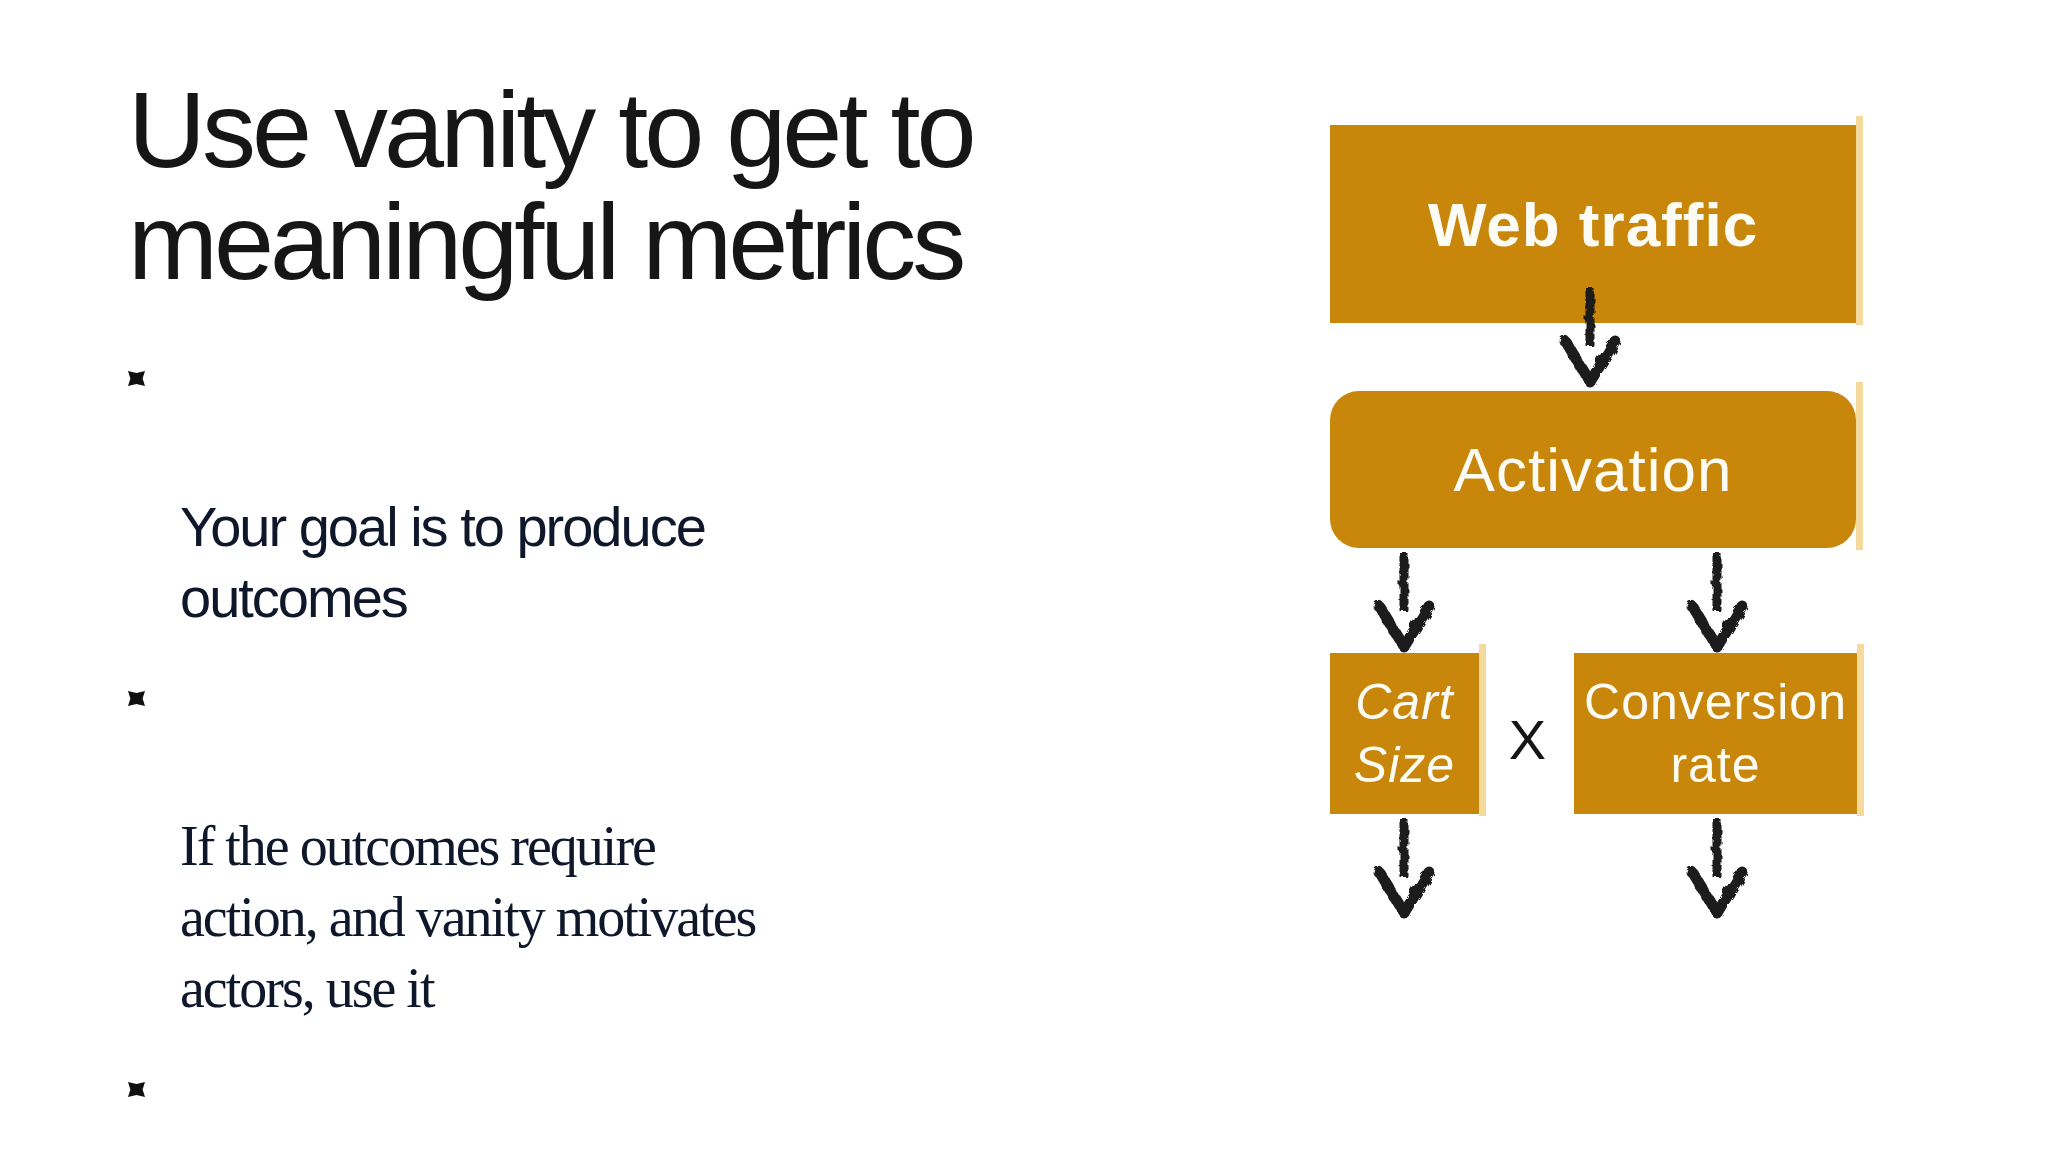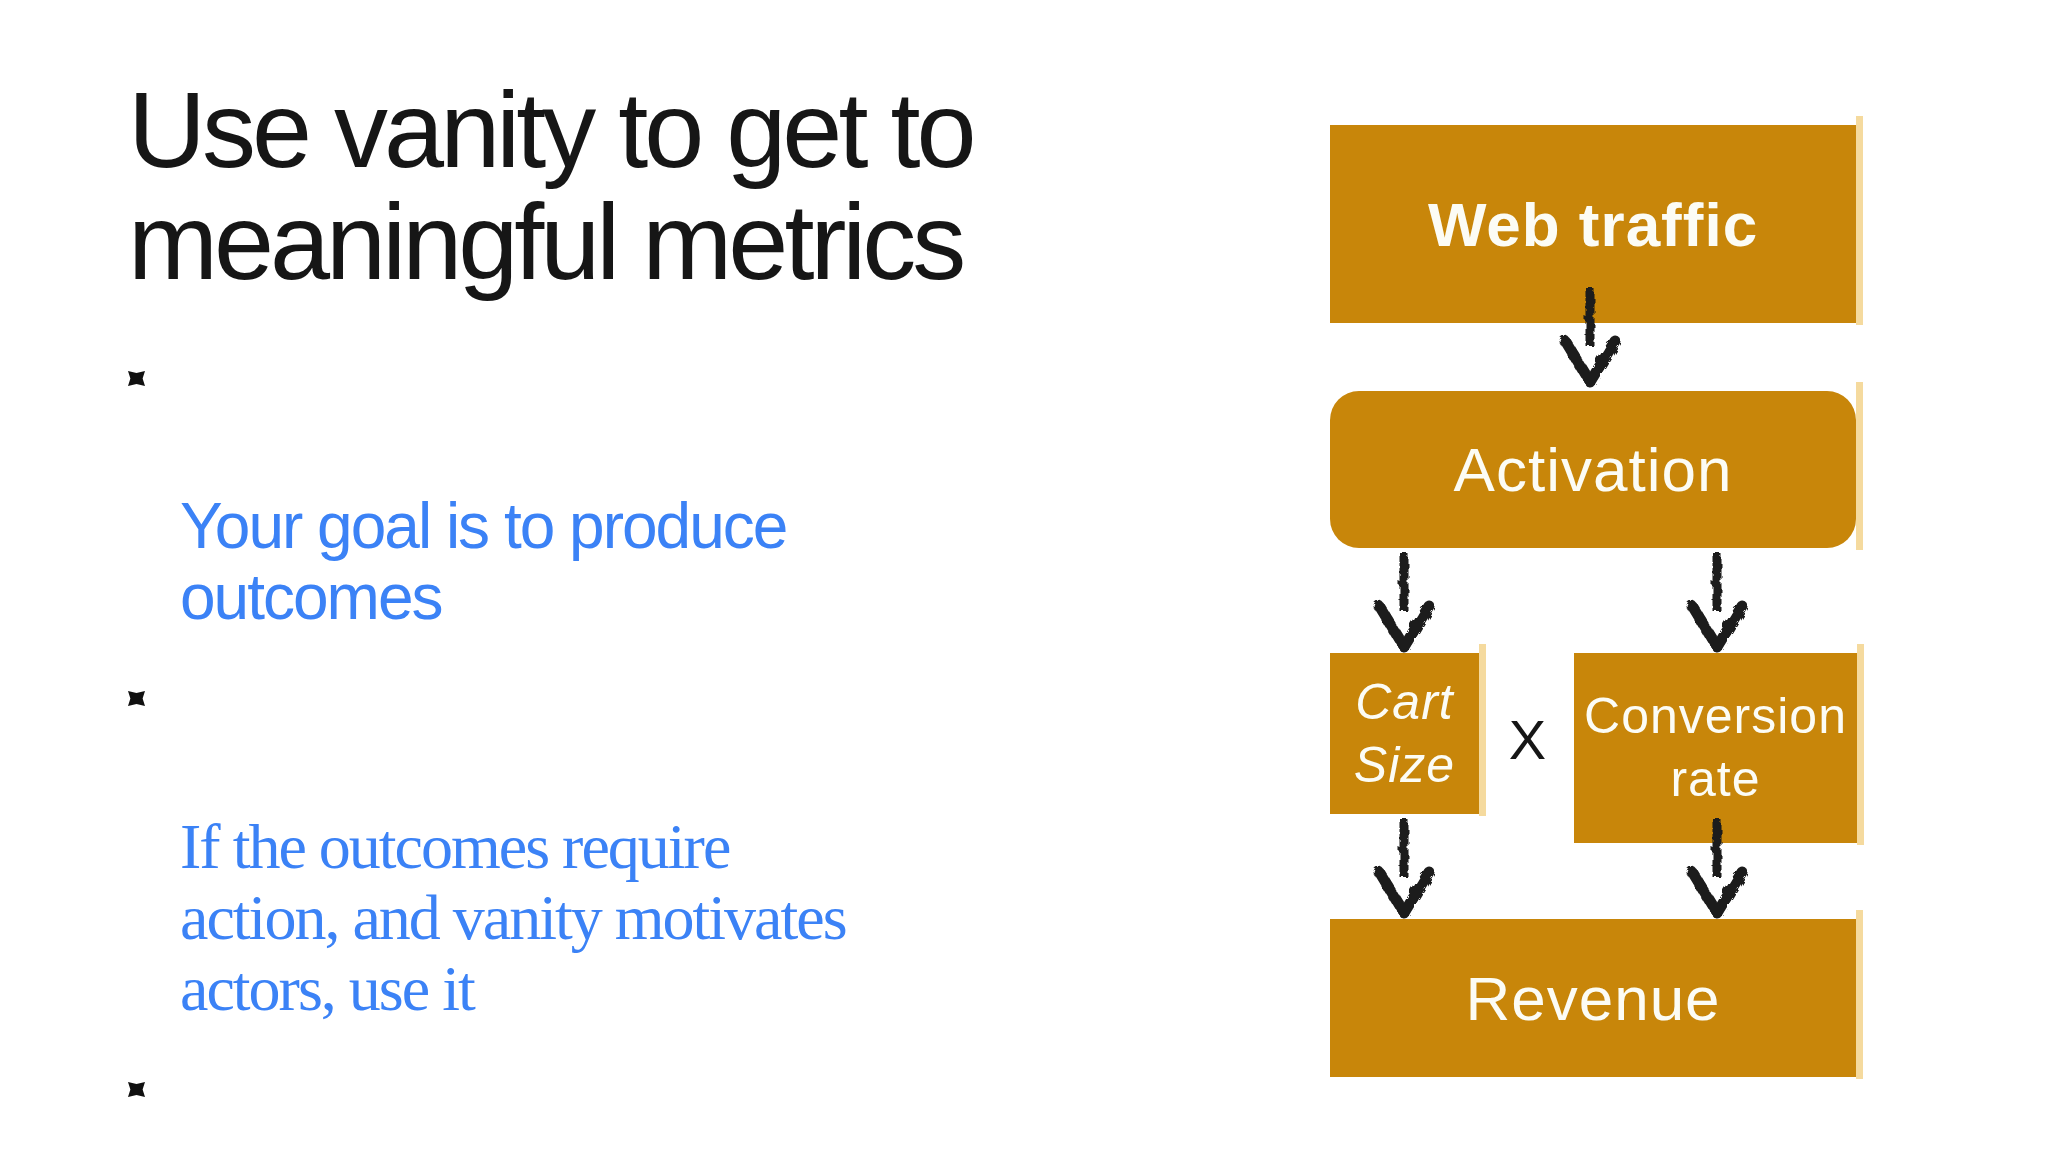--- a/index.html
+++ b/index.html
@@ -20,22 +20,22 @@
     margin-top:24px;
   }
   .bullets{
     position:absolute;left:128px;top:349px;
     margin:0;padding:0;list-style:none;
     width:760px;
   }
   .bullets li{
     position:relative;
     padding-left:52px;
-    font-size:64px;line-height:71px;letter-spacing:-2px;
-    color:#3b82f6;
+    font-size:56px;line-height:71px;letter-spacing:-2px;
+    color:#0f172a;
     white-space:pre-line;
   }
   .bullets li + li{margin-top:36px;font-family:Liberation Serif, serif;}
   .bullet-marker{
     position:absolute;left:0;top:22px;
     width:17px;height:15px;background:#101010;
     clip-path:polygon(0% 0%,50% 14%,100% 0%,86% 50%,100% 100%,50% 86%,0% 100%,14% 50%);
   }
 
   
@@ -50,21 +50,21 @@
   }
   .node::after{ 
     content:"";position:absolute;right:-7px;top:-9px;bottom:-2px;width:7px;
     background:#F2CE7D;opacity:.75;
   }
   .node.big{font-size:62px;}
   .node.small{font-size:50px;line-height:63px;}
   #node-web-traffic{left:1330px;top:125px;width:526px;height:198px;font-weight:bold;}
   #node-activation{left:1330px;top:391px;width:526px;height:157px;border-radius:29px;}
   #node-cart-size{left:1330px;top:653px;width:149px;height:161px;font-style:italic;}
-  #node-conversion-rate{left:1574px;top:653px;width:283px;height:190px;}
+  #node-conversion-rate{left:1574px;top:653px;width:283px;height:161px;}
   #node-revenue{left:1330px;top:919px;width:526px;height:158px;}
   .operator{
     position:absolute;left:1485px;top:708px;width:85px;
     text-align:center;font-size:56px;line-height:64px;color:#161616;
   }
   svg.arrow{position:absolute;overflow:visible;}
 </style>
 </head>
 <body>
 
@@ -90,21 +90,20 @@
       
     </li>
   </ul>
 
   <div id="node-web-traffic" class="node big">Web traffic</div>
   <div id="node-activation" class="node big">Activation</div>
   <div id="node-cart-size" class="node small">Cart
 Size</div>
   <div id="node-conversion-rate" class="node small">Conversion
 rate</div>
-  <div id="node-revenue" class="node big">Revenue</div>
 
   <div class="operator">X</div>
 
   <svg width="0" height="0" style="position:absolute">
     <defs>
       <filter id="rough" x="-30%" y="-30%" width="160%" height="160%">
         <feTurbulence type="fractalNoise" baseFrequency="0.12" numOctaves="3" seed="7" result="n"></feTurbulence>
         <feDisplacementMap in="SourceGraphic" in2="n" scale="6"></feDisplacementMap>
       </filter>
     </defs>

